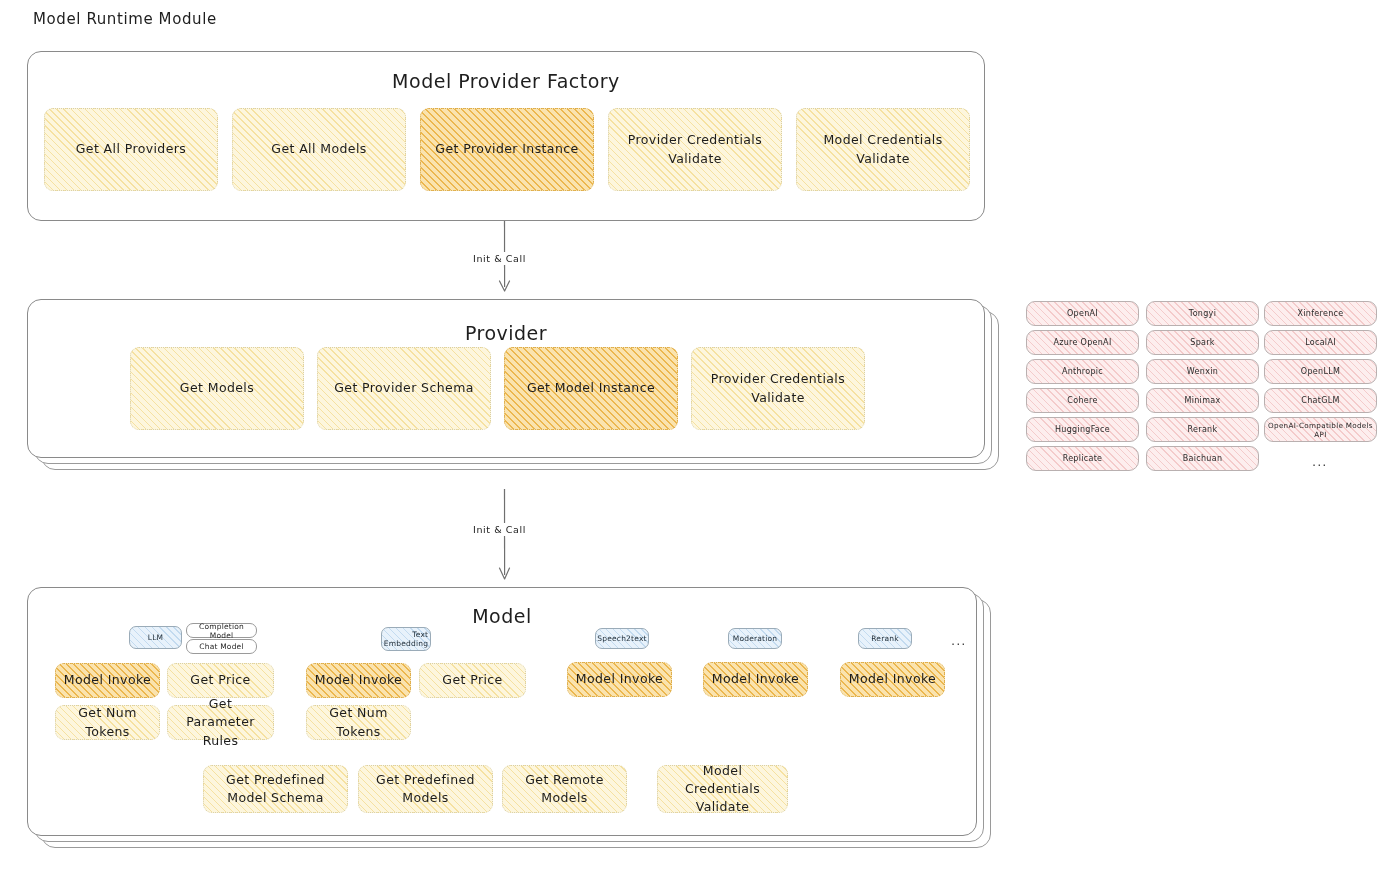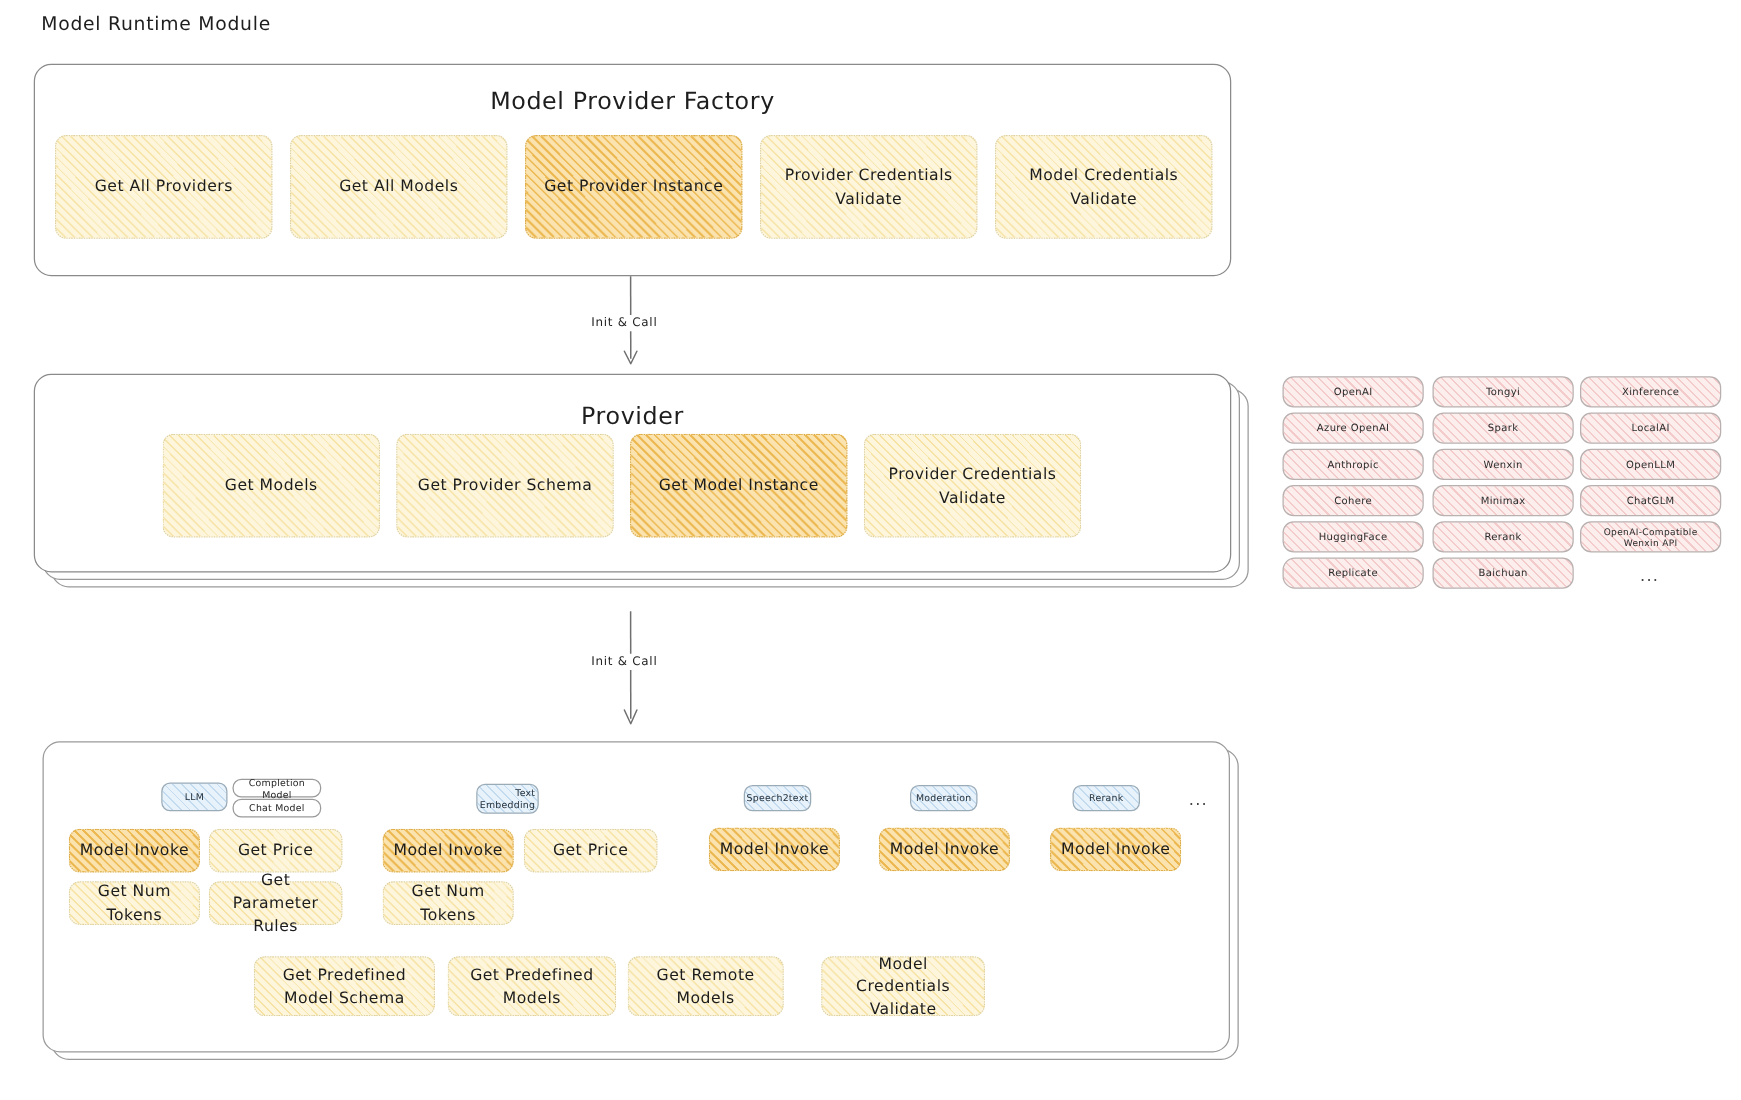--- a/index.html
+++ b/index.html
@@ -284,32 +284,35 @@
   <div class="chip-pink" style="left:1264px; top:330px; width:113px; height:25px;">
     <span>LocalAI</span>
   </div>
   <div class="chip-pink" style="left:1264px; top:359px; width:113px; height:25px;">
     <span>OpenLLM</span>
   </div>
   <div class="chip-pink" style="left:1264px; top:388px; width:113px; height:25px;">
     <span>ChatGLM</span>
   </div>
   <div class="chip-pink" style="left:1264px; top:417px; width:113px; height:25px; font-size:7.2px;">
-    <span>OpenAI-Compatible Wenxin API</span>
+    <span>OpenAI-Compatible Models API</span>
   </div>
   <div class="ellipsis" style="left:1312px; top:455px;">...</div>
 
   <svg class="arrow-svg" style="left:495px; top:489px;" width="20" height="98" viewBox="0 0 20 98">
     <path d="M9.5 0 L9.6 86" stroke="#6f6f6f" stroke-width="1.2" fill="none"></path>
     <path d="M4.5 79 L9.6 90 L14.5 79" stroke="#6f6f6f" stroke-width="1.2" fill="none" stroke-linecap="round" stroke-linejoin="round"></path>
   </svg>
   <div class="arrow-label" style="left:470px; top:523px;">Init &amp; Call</div>
 
   <div class="container-stack-2" style="left:41px; top:599px; width:950px; height:249px;"></div>
   <div class="container-stack-1" style="left:34px; top:593px; width:950px; height:249px;"></div>
+  <div class="container" style="left:27px; top:587px; width:950px; height:249px;">
+    <div class="container-title" style="top:17px;">Model</div>
+  </div>
 
   <div class="badge-blue" style="left:129px; top:626px; width:53px; height:23px;">
     <span>LLM</span>
   </div>
   <div class="badge-white" style="left:186px; top:623px; width:71px; height:15px;">
     <span>Completion Model</span>
   </div>
   <div class="badge-white" style="left:186px; top:639px; width:71px; height:15px;">
     <span>Chat Model</span>
   </div>

